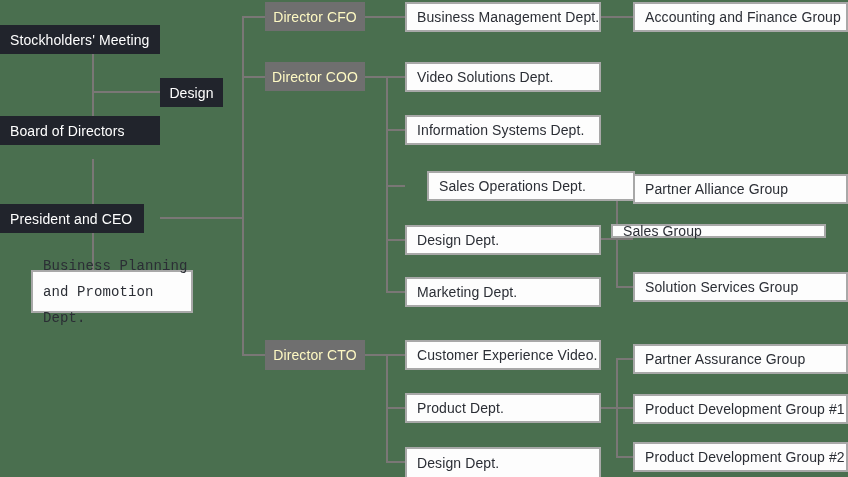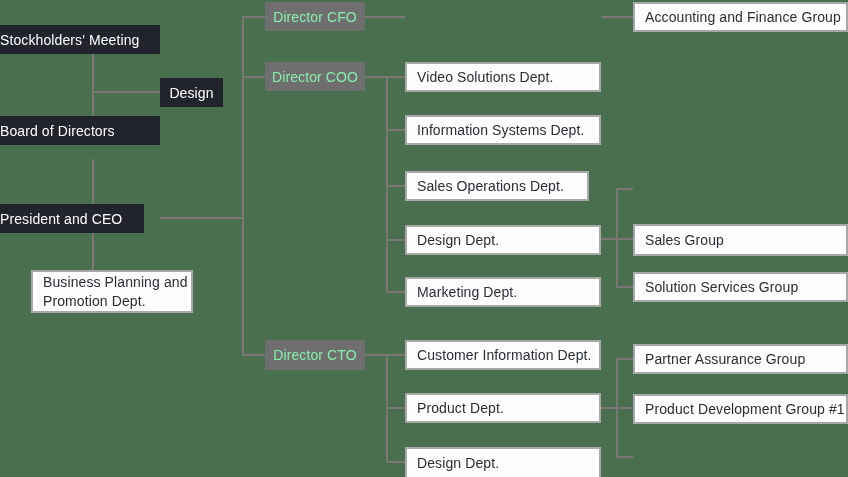--- a/index.html
+++ b/index.html
@@ -18,37 +18,39 @@
     position:absolute;
     box-sizing:border-box;
     display:flex;
     align-items:center;
     white-space:nowrap;
     letter-spacing:0.1px;
   }
   .dark{
     background:#21242c;
     color:#ffffff;
+    padding-left:10px;
   }
   .gray{
     background:#6f6f6f;
-    color:#86efac;
+    color:#fef9c3;
     justify-content:center;
     padding-left:0;
   }
   .white{
     background:#fdfdfd;
     border:2px solid #a8a8a8;
     color:#2b2e35;
     padding-left:10px;
   }
   .wrap2{
     white-space:normal;
-    line-height:19px;
+    line-height:26px;
     padding-right:0;
+    font-family:Liberation Mono, monospace;
   }
   .ln{
     position:absolute;
     background:#7a7776;
   }
   .h{height:2px;}
   .v{width:2px;}
 </style>
 </head>
 <body>
@@ -90,28 +92,31 @@
   <div class="node dark" style="left:0;top:25px;width:160px;height:29px">Stockholders' Meeting</div>
   <div class="node dark" style="left:160px;top:78px;width:63px;height:29px;justify-content:center;padding-left:0">Design</div>
   <div class="node dark" style="left:0;top:116px;width:160px;height:29px">Board of Directors</div>
   <div class="node dark" style="left:0;top:204px;width:144px;height:29px">President and CEO</div>
   <div class="node white wrap2" style="left:31px;top:270px;width:162px;height:43px">Business Planning and Promotion Dept.</div>
 
   <div class="node gray" style="left:265px;top:2px;width:100px;height:29px">Director CFO</div>
   <div class="node gray" style="left:265px;top:62px;width:100px;height:29px">Director COO</div>
   <div class="node gray" style="left:265px;top:340px;width:100px;height:30px">Director CTO</div>
 
+  <div class="node white" style="left:405px;top:2px;width:196px;height:30px">Business Management Dept.</div>
   <div class="node white" style="left:405px;top:62px;width:196px;height:30px">Video Solutions Dept.</div>
   <div class="node white" style="left:405px;top:115px;width:196px;height:30px">Information Systems Dept.</div>
-  <div class="node white" style="left:405px;top:171px;width:184px;height:30px">Sales Operations Dept.</div>
+  <div class="node white" style="left:427px;top:171px;width:208px;height:30px">Sales Operations Dept.</div>
   <div class="node white" style="left:405px;top:225px;width:196px;height:30px">Design Dept.</div>
   <div class="node white" style="left:405px;top:277px;width:196px;height:30px">Marketing Dept.</div>
-  <div class="node white" style="left:405px;top:340px;width:196px;height:30px">Customer Information Dept.</div>
+  <div class="node white" style="left:405px;top:340px;width:196px;height:30px">Customer Experience Video.</div>
   <div class="node white" style="left:405px;top:393px;width:196px;height:30px">Product Dept.</div>
   <div class="node white" style="left:405px;top:447px;width:196px;height:32px">Design Dept.</div>
 
   <div class="node white" style="left:633px;top:2px;width:215px;height:30px">Accounting and Finance Group</div>
-  <div class="node white" style="left:633px;top:224px;width:215px;height:32px">Sales Group</div>
+  <div class="node white" style="left:633px;top:174px;width:215px;height:30px">Partner Alliance Group</div>
+  <div class="node white" style="left:611px;top:224px;width:215px;height:14px">Sales Group</div>
   <div class="node white" style="left:633px;top:272px;width:215px;height:30px">Solution Services Group</div>
   <div class="node white" style="left:633px;top:344px;width:215px;height:30px">Partner Assurance Group</div>
   <div class="node white" style="left:633px;top:394px;width:215px;height:30px">Product Development Group #1</div>
+  <div class="node white" style="left:633px;top:442px;width:215px;height:30px">Product Development Group #2</div>
 
 </div>
 
 </body></html>

